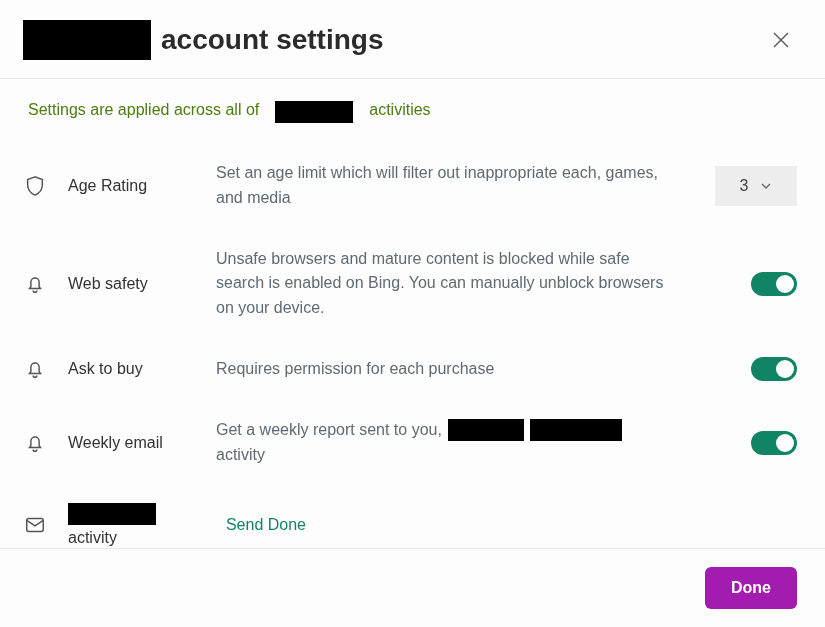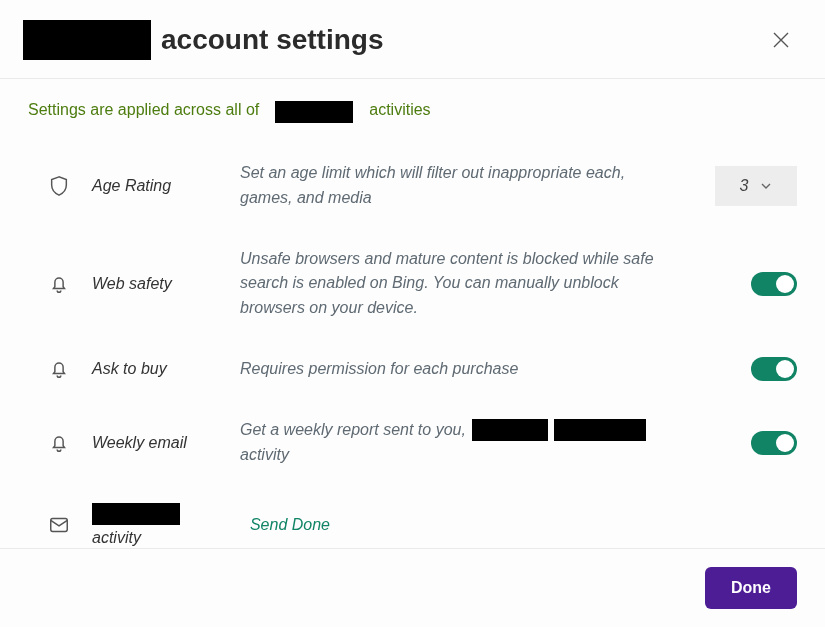--- a/index.html
+++ b/index.html
@@ -7,36 +7,36 @@
   .dialog { width: 825px; height: 627px; display: flex; flex-direction: column; }
   .header { display: flex; align-items: center; justify-content: space-between; padding: 20px 30px 18px 23px; border-bottom: 1px solid #eaeaea; }
   .title-row { display: flex; align-items: center; gap: 10px; }
   .redact { background: #000; display: inline-block; }
   .redact.title { width: 128px; height: 40px; }
   .title { font-size: 28px; font-weight: 600; color: #2b2b2b; }
   .close-btn { width: 28px; height: 28px; display:flex; align-items:center; justify-content:center; cursor:pointer; color:#555; }
   .close-btn svg { width:16px; height:16px; }
   .subheader { padding: 22px 28px 10px 28px; font-size: 16px; color: #4d7c0f; display:flex; align-items:flex-start; gap:16px; flex-wrap: wrap; }
   .subheader .redact { width: 78px; height: 22px; }
-  .body { flex:1; overflow:auto; padding: 10px 28px 10px 44px; font-style: italic; }
+  .body { flex:1; overflow:auto; padding: 10px 28px 10px 20px; }
   .row { display:flex; align-items:center; padding: 18px 0; gap: 18px; }
   .icon-col { width: 30px; display:flex; justify-content:center; color:#555; }
   .icon-col svg { width:22px; height:22px; }
   .label-col { width: 130px; font-size: 16px; color: #333; }
   .label-col .redact { width: 88px; height: 22px; margin-bottom:4px; display:block;}
   .desc-col { flex:1; font-size: 16px; color: #5f6a73; line-height: 1.55; padding-right: 20px; display:flex; flex-wrap:wrap; align-items:center; gap:0 6px; }
   .desc-col .redact { height: 22px; }
   .ctrl-col { width: 90px; display:flex; justify-content:flex-end; align-items:center; }
   .select { width: 82px; height: 40px; background:#ededed; color:#444; display:flex; align-items:center; justify-content:center; gap:12px; font-size:16px; cursor:pointer; }
   .select svg { width:12px; height:12px;}
   .toggle { width:46px; height:24px; border-radius:12px; background:#118466; position:relative; cursor:pointer; }
   .toggle::after { content:""; position:absolute; right:3px; top:3px; width:18px; height:18px; background:#fff; border-radius:50%; }
   .link { color:#118466; font-size:16px; cursor:pointer; white-space:nowrap;}
   .footer { border-top:1px solid #eaeaea; padding: 18px 28px; display:flex; justify-content:flex-end; }
-  .done-btn { background:#4c1d95; color:#fff; font-size:16px; font-weight:600; padding: 12px 26px; border-radius:6px; cursor:pointer; border:none; }
+  .done-btn { background:#a21caf; color:#fff; font-size:16px; font-weight:600; padding: 12px 26px; border-radius:6px; cursor:pointer; border:none; }
 </style>
 </head>
 <body>
 
 <div class="dialog">
 
   <div class="header">
     <div class="title-row">
       <span class="redact title"></span>
       <span class="title">account settings</span>

